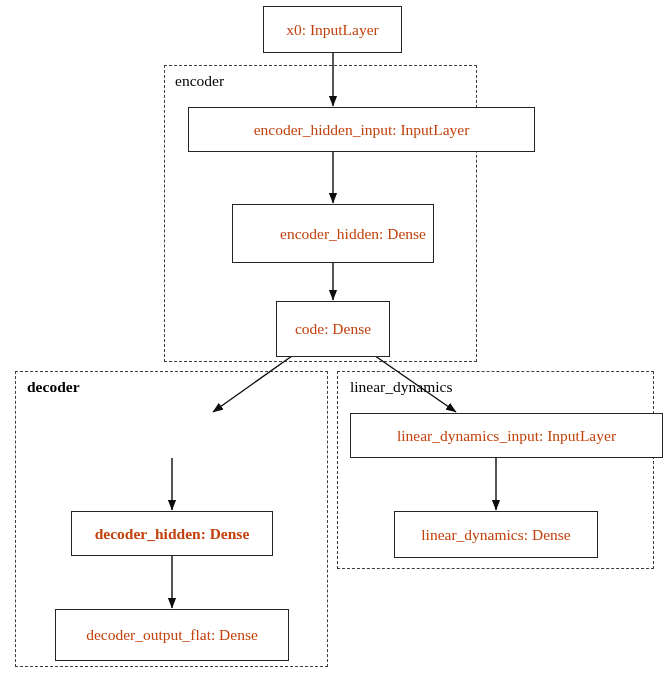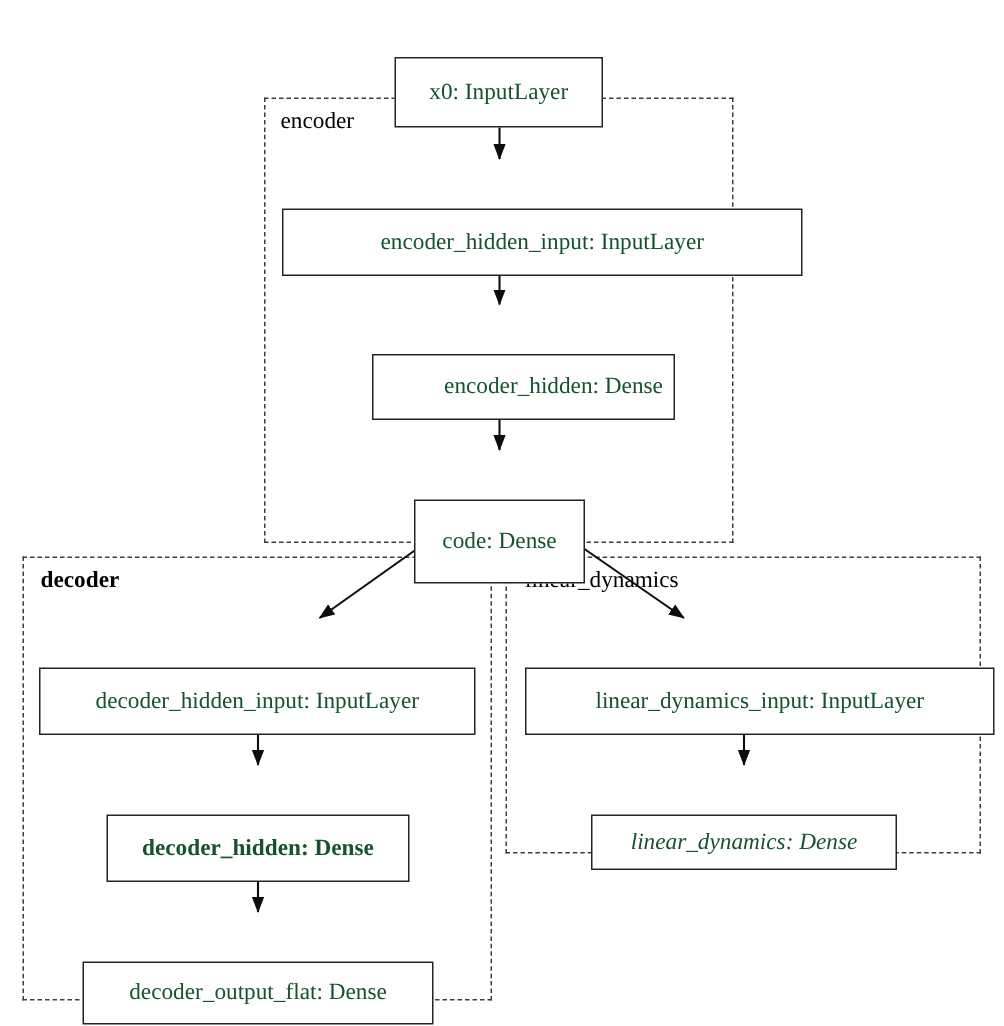--- a/index.html
+++ b/index.html
@@ -22,50 +22,49 @@
     box-sizing: border-box;
     background: transparent;
   }
   .cluster-label {
     position: absolute;
     font-size: 15.5px;
     line-height: 20px;
     color: #000000;
     white-space: nowrap;
   }
-  #cluster-encoder          { left: 176px; top:  65px; width: 313px; height: 297px; }
+  #cluster-encoder          { left: 164px; top:  65px; width: 313px; height: 297px; }
   #cluster-encoder-label    { left:  10px; top:   5px; }
   #cluster-decoder          { left:  15px; top: 371px; width: 313px; height: 296px; }
   #cluster-decoder-label    { left:  11px; top:   5px; font-weight: bold; }
   #cluster-linear-dynamics       { left: 337px; top: 371px; width: 317px; height: 198px; }
   #cluster-linear-dynamics-label { left:  12px; top:   5px; }
 
   .node {
     position: absolute;
     background: #ffffff;
     border: 1.5px solid #242424;
     box-sizing: border-box;
     display: flex;
     align-items: center;
     justify-content: center;
     font-size: 15.5px;
-    color: #14532d;
+    color: #c2410c;
     white-space: nowrap;
     z-index: 3;
-    margin-top: 32px;
   }
   #node-x0                    { left: 263px; top:   6px; width: 139px; height: 47px; }
   #node-encoder-hidden-input  { left: 188px; top: 107px; width: 347px; height: 45px; }
-  #node-encoder-hidden        { left: 248px; top: 204px; width: 202px; height: 44px; padding-left: 40px; }
+  #node-encoder-hidden        { left: 232px; top: 204px; width: 202px; height: 59px; padding-left: 40px; }
   #node-code                  { left: 276px; top: 301px; width: 114px; height: 56px; }
   #node-decoder-hidden-input  { left:  26px; top: 413px; width: 291px; height: 45px; }
   #node-decoder-hidden        { left:  71px; top: 511px; width: 202px; height: 45px; font-weight: bold; }
-  #node-decoder-output-flat   { left:  55px; top: 609px; width: 234px; height: 42px; }
+  #node-decoder-output-flat   { left:  55px; top: 609px; width: 234px; height: 52px; }
   #node-linear-dynamics-input { left: 350px; top: 413px; width: 313px; height: 45px; }
-  #node-linear-dynamics-dense { left: 394px; top: 511px; width: 204px; height: 37px; font-style: italic; }
+  #node-linear-dynamics-dense { left: 394px; top: 511px; width: 204px; height: 47px; }
 
   #edges-layer {
     position: absolute;
     left: 0;
     top: 0;
     width: 669px;
     height: 684px;
     z-index: 2;
   }
   #edges-layer line {
@@ -101,19 +100,18 @@
     <line x1="368" y1="351" x2="456" y2="412" marker-end="url(#arrowhead)"></line>
     <line x1="172" y1="458" x2="172" y2="510" marker-end="url(#arrowhead)"></line>
     <line x1="172" y1="556" x2="172" y2="608" marker-end="url(#arrowhead)"></line>
     <line x1="496" y1="458" x2="496" y2="510" marker-end="url(#arrowhead)"></line>
   </svg>
 
   <div class="node" id="node-x0">x0: InputLayer</div>
   <div class="node" id="node-encoder-hidden-input">encoder_hidden_input: InputLayer</div>
   <div class="node" id="node-encoder-hidden">encoder_hidden: Dense</div>
   <div class="node" id="node-code">code: Dense</div>
-  <div class="node" id="node-decoder-hidden-input">decoder_hidden_input: InputLayer</div>
   <div class="node" id="node-decoder-hidden">decoder_hidden: Dense</div>
   <div class="node" id="node-decoder-output-flat">decoder_output_flat: Dense</div>
   <div class="node" id="node-linear-dynamics-input">linear_dynamics_input: InputLayer</div>
   <div class="node" id="node-linear-dynamics-dense">linear_dynamics: Dense</div>
 
 </div>
 
 </body></html>

